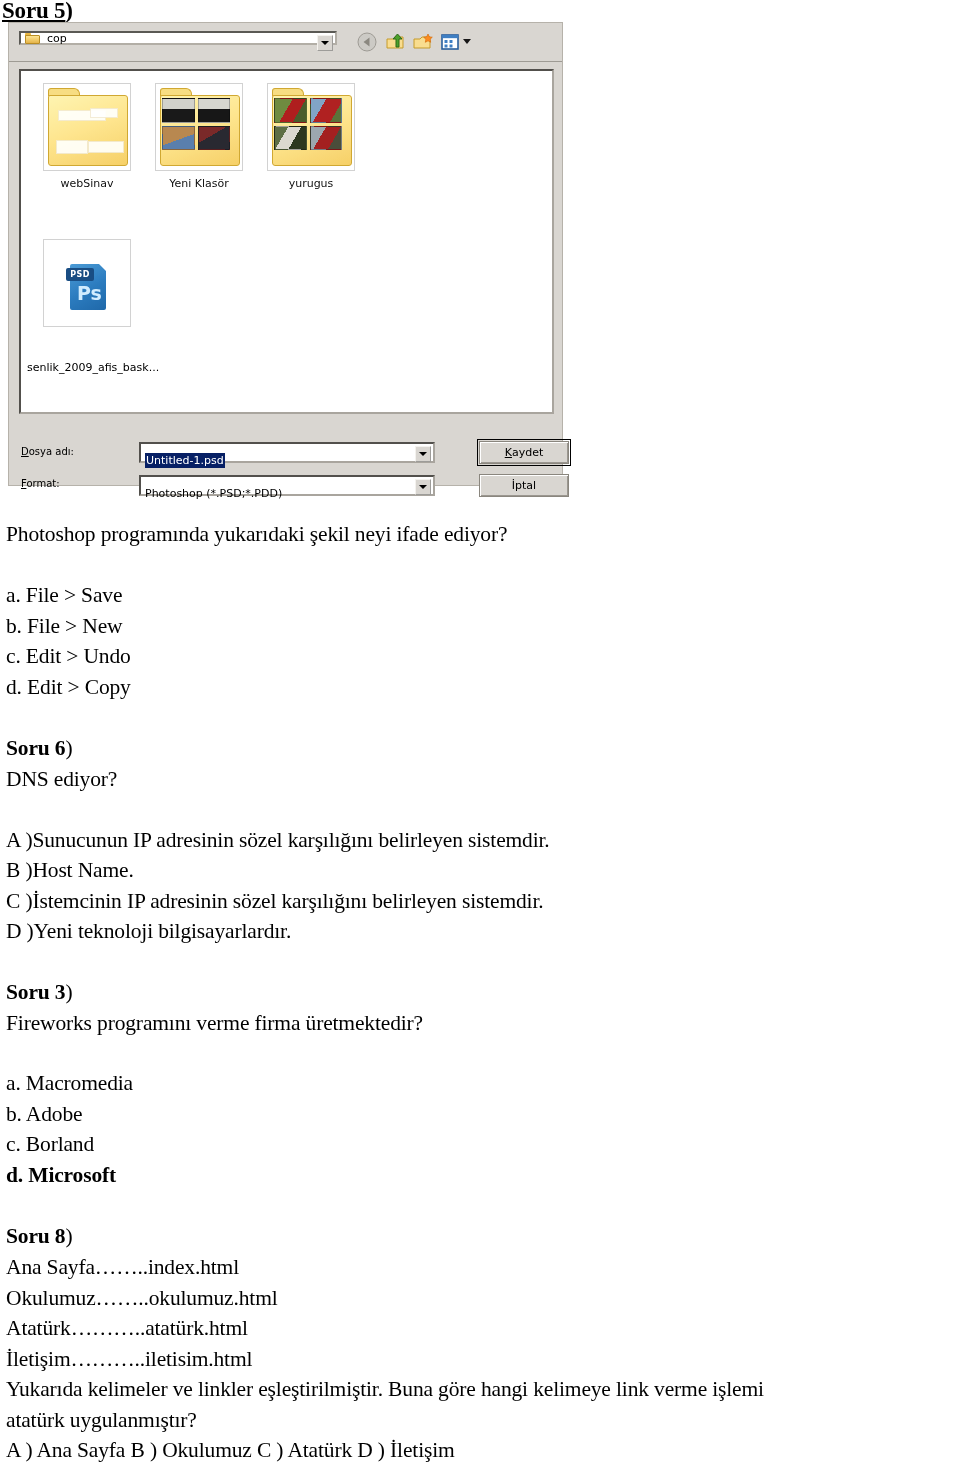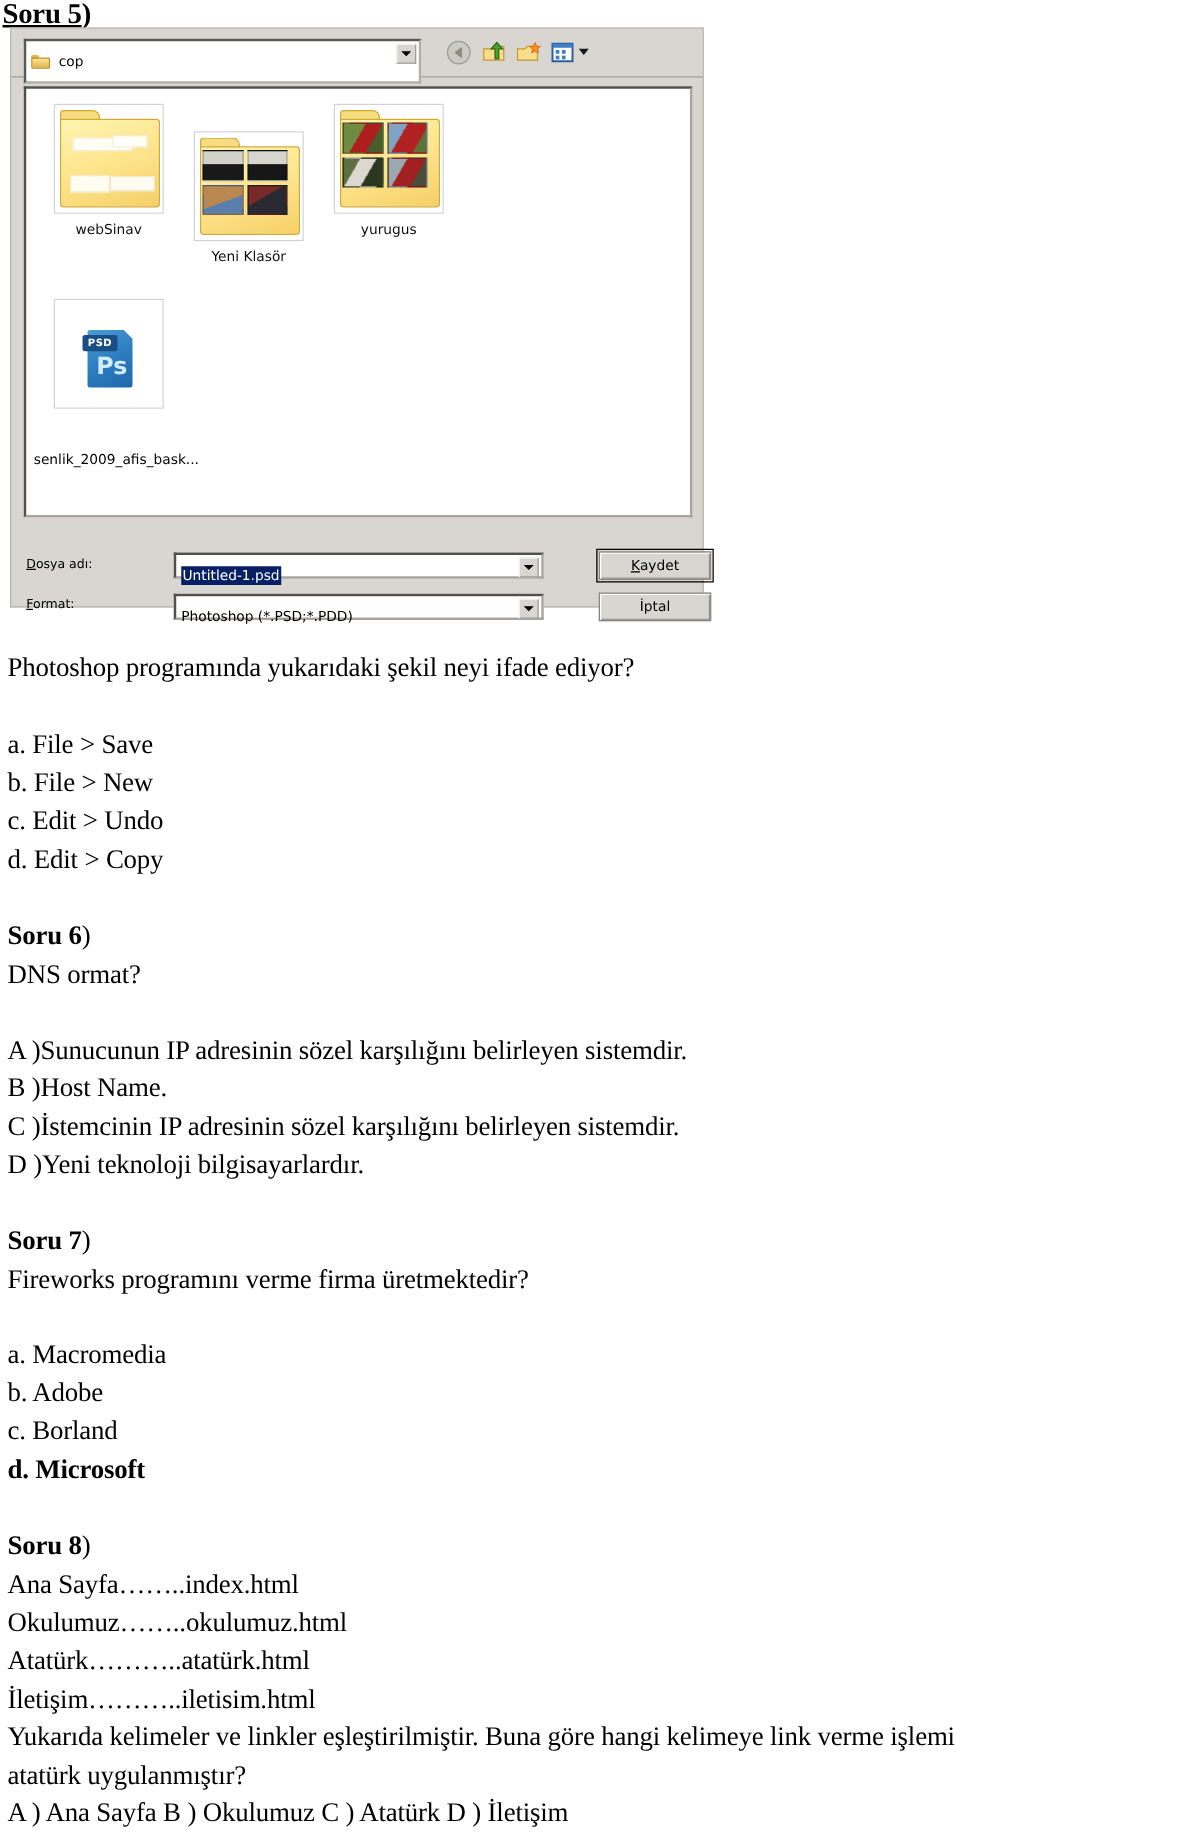--- a/index.html
+++ b/index.html
@@ -51,21 +51,21 @@
     position: absolute;
     left: 0; top: 0;
     width: 100%;
     height: 38px;
     background: #d6d3ce;
     border-bottom: 1px solid #9d9a93;
   }
   #lookin-combo {
     position: absolute;
     left: 10px; top: 8px;
-    width: 318px; height: 36px;
+    width: 318px; height: 14px;
     background: #ffffff;
     border: 2px inset #b0aca4;
     box-sizing: border-box;
     display: flex;
     align-items: center;
   }
   #lookin-combo .folder-mini {
     width: 16px; height: 13px;
     margin-left: 4px;
     position: relative;
@@ -375,21 +375,21 @@
             <span class="body"></span>
         </div>
         <span class="scrib" style="left:14px; top:26px; width:46px; height:9px;"></span>
         <span class="scrib" style="left:46px; top:24px; width:26px; height:8px;"></span>
         <span class="scrib" style="left:12px; top:56px; width:30px; height:12px;"></span>
         <span class="scrib" style="left:44px; top:57px; width:34px; height:10px;"></span>
       </div>
       <div class="label">webSinav</div>
     </div>
 
-    <div class="item" style="left:122px; top:12px;margin-top:22px;">
+    <div class="item" style="left:122px; top:12px;">
       <div class="thumb-box">
         <div class="folder-big">
           <span class="tab"></span>
             <span class="body"></span>
         </div>
         <div class="mini-grid">
           <span style="background:linear-gradient(#cfcfc8 0 45%, #1d1d1d 45% 100%);"></span>
           <span style="background:linear-gradient(#d3d3cc 0 45%, #1b1b1b 45% 100%);"></span>
           <span style="background:linear-gradient(160deg,#b8874f 0 55%, #5a7fae 55% 100%);"></span>
           <span style="background:linear-gradient(150deg,#7d2b2b 0 40%, #2c2c34 40% 100%);"></span>
@@ -456,28 +456,28 @@
 
 <div class="line" style="top:519px;">Photoshop programında yukarıdaki şekil neyi ifade ediyor?</div>
 <div class="line" style="top:580px;">a. File &gt; Save</div>
 <div class="line" style="top:611px;">b. File &gt; New</div>
 <div class="line" style="top:641px;">c. Edit &gt; Undo</div>
 <div class="line" style="top:672px;">d. Edit &gt; Copy</div>
 
 <div class="line bold" style="top:733px;">
   <span class="u">Soru 6</span><span style="font-weight:normal;">)</span>
 </div>
-<div class="line" style="top:764px;">DNS ormat?</div>
+<div class="line" style="top:764px;">DNS ediyor?</div>
 <div class="line" style="top:825px;">A )Sunucunun IP adresinin sözel karşılığını belirleyen sistemdir.</div>
 <div class="line" style="top:855px;">B )Host Name.</div>
 <div class="line" style="top:886px;">C )İstemcinin IP adresinin sözel karşılığını belirleyen sistemdir.</div>
 <div class="line" style="top:916px;">D )Yeni teknoloji bilgisayarlardır.</div>
 
 <div class="line bold" style="top:977px;">
-  <span class="u">Soru 7</span><span style="font-weight:normal;">)</span>
+  <span class="u">Soru 3</span><span style="font-weight:normal;">)</span>
 </div>
 <div class="line" style="top:1008px;">Fireworks programını verme firma üretmektedir?</div>
 <div class="line" style="top:1068px;">a. Macromedia</div>
 <div class="line" style="top:1099px;">b. Adobe</div>
 <div class="line" style="top:1129px;">c. Borland</div>
 <div class="line" style="top:1160px;font-weight:bold;">d. Microsoft</div>
 
 <div class="line bold" style="top:1221px;">
   <span class="u">Soru 8</span><span style="font-weight:normal;">)</span>
 </div>

